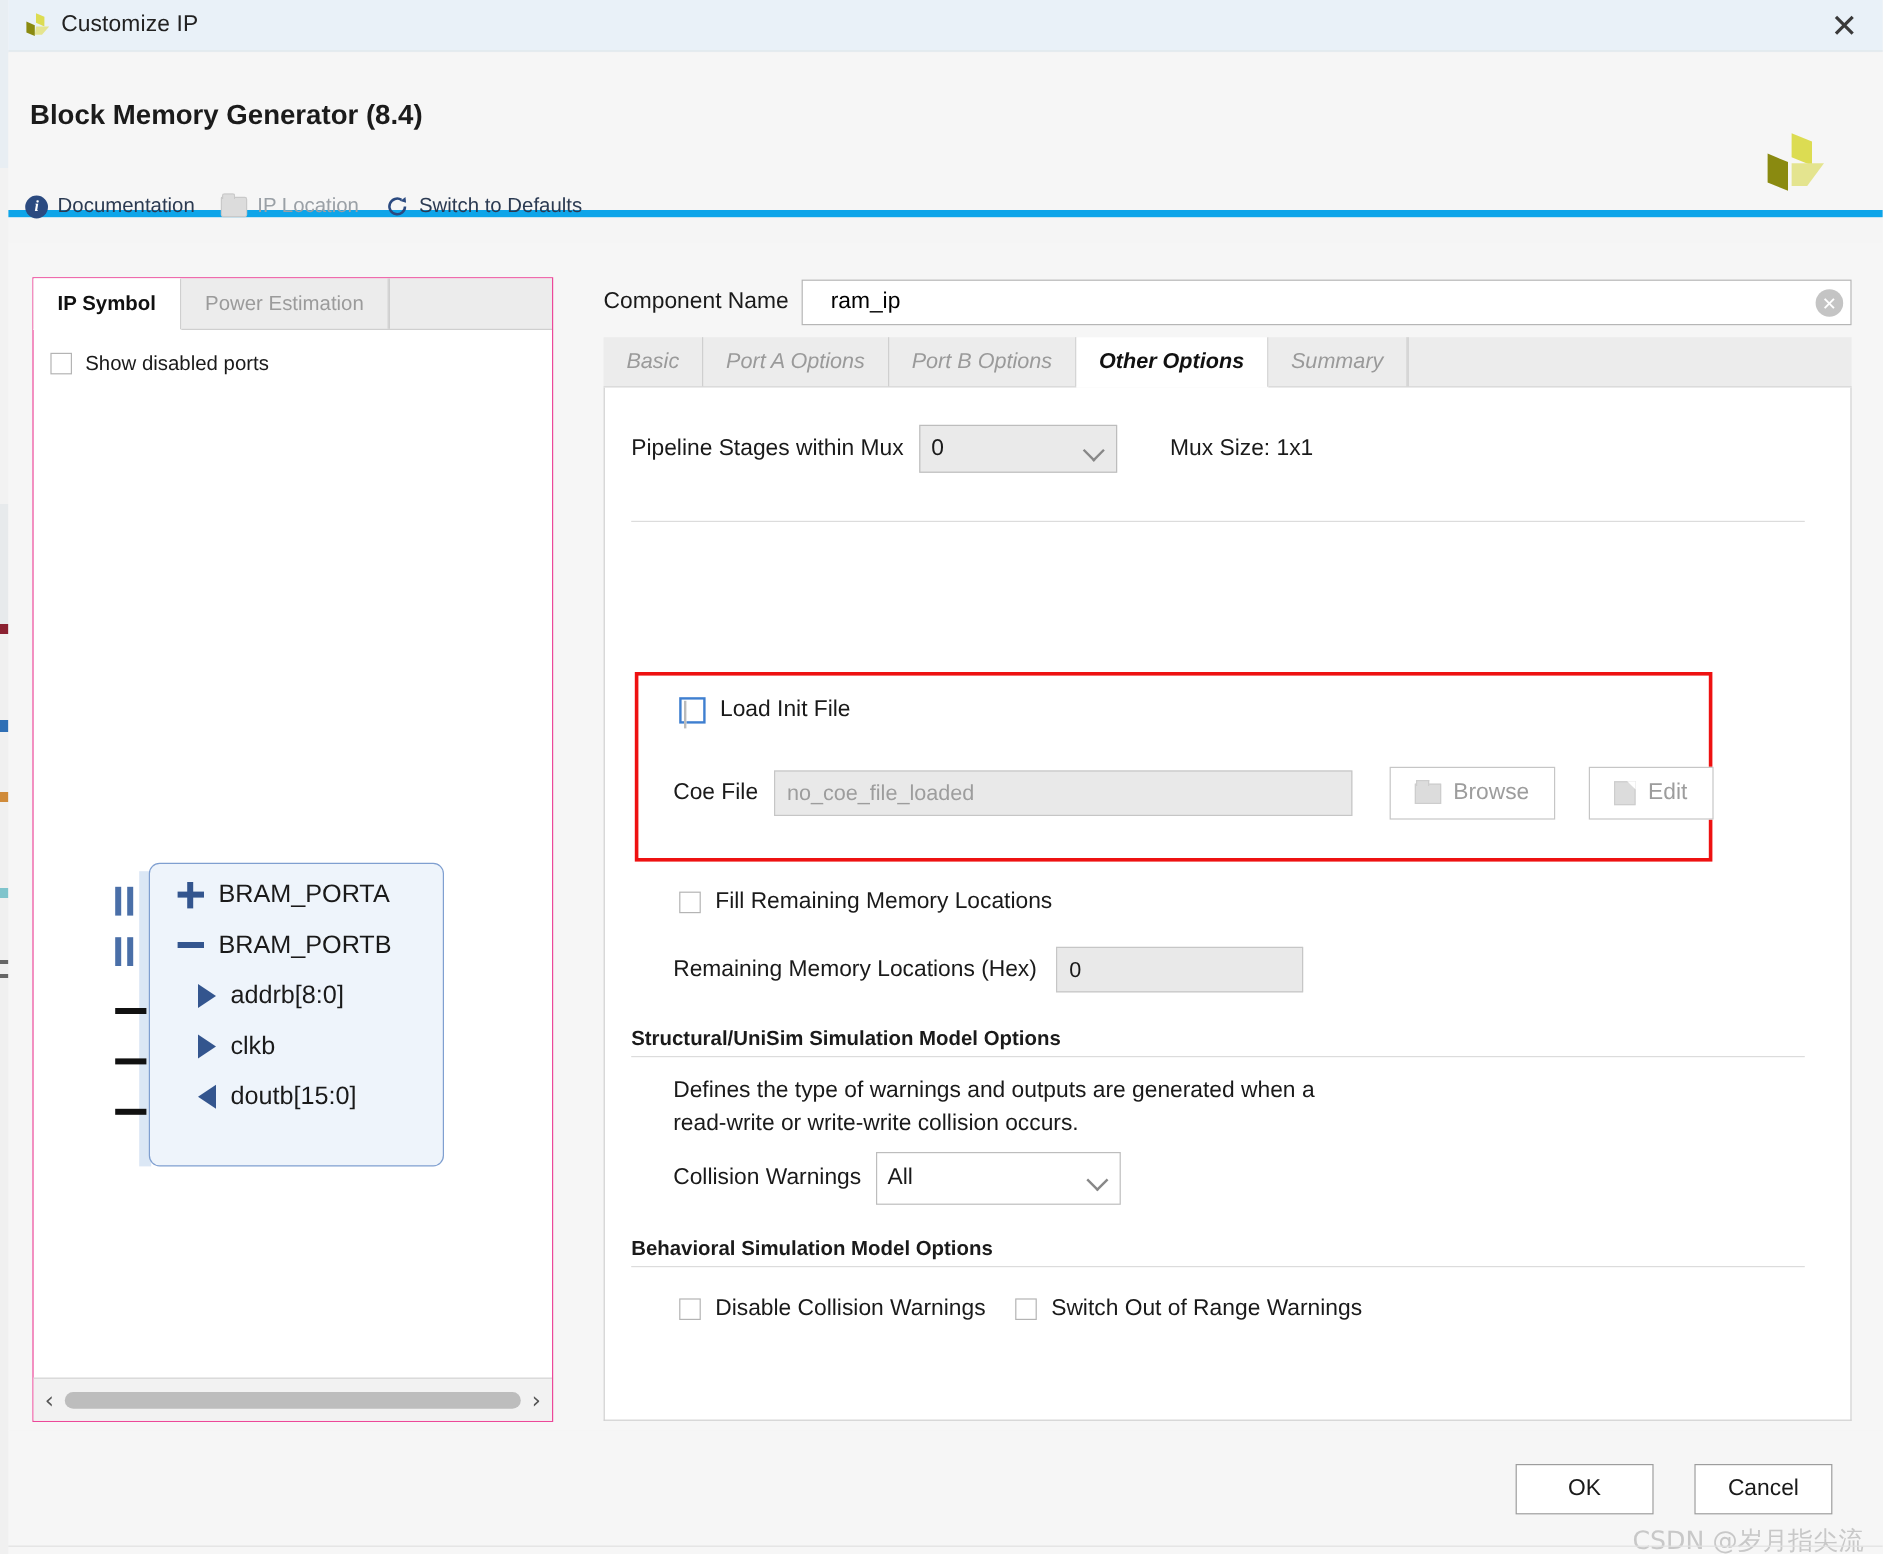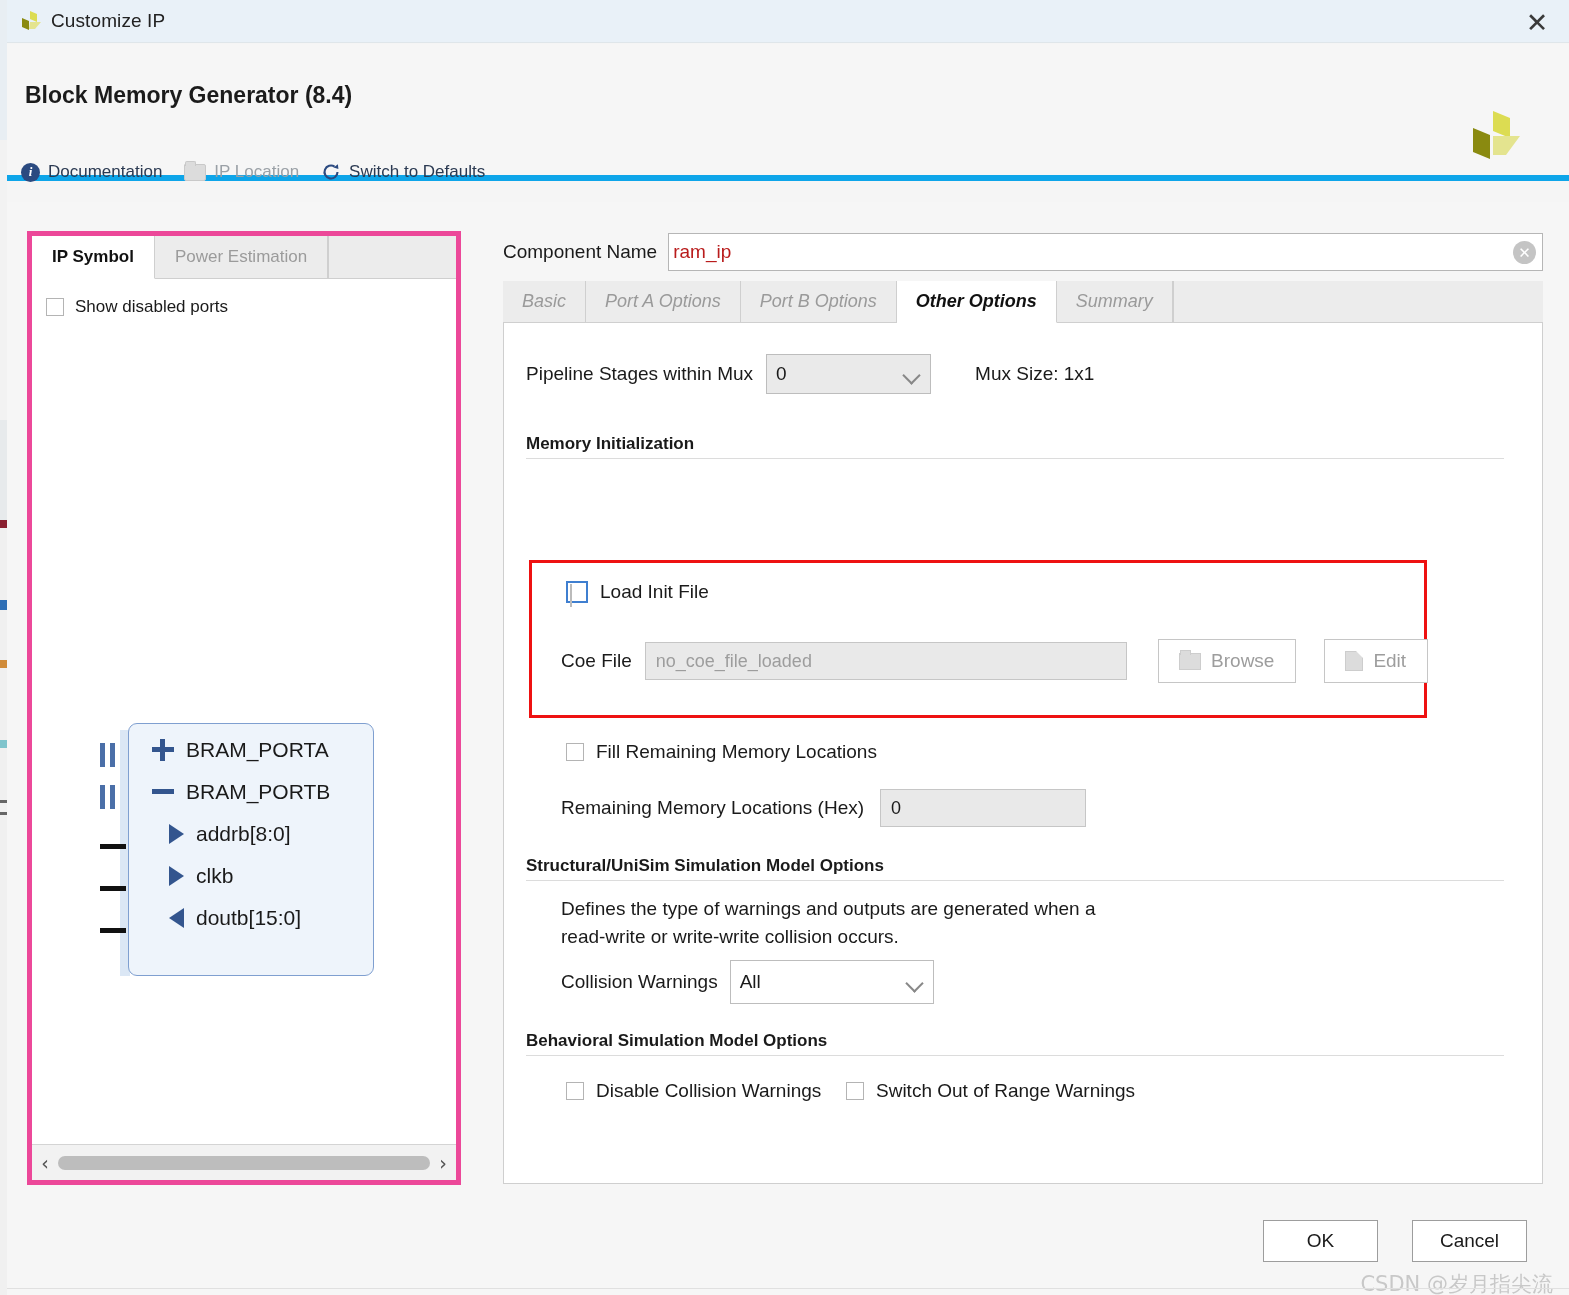--- a/index.html
+++ b/index.html
@@ -147,21 +147,21 @@
     width: 1562px; height: 990px;
     background: #f6f6f6;
   }
 
   
   .left-panel {
     position: absolute;
     left: 20px; top: 29px;
     width: 434px; height: 954px;
     background: #fff;
-    border: 5px solid #ec4899;
+    border: 1px solid #ec4899;
     box-sizing: border-box;
   }
   .lp-tabs {
     height: 43px;
     background: #ececec;
     display: flex;
     align-items: stretch;
     border-bottom: 1px solid #cfcfcf;
     box-sizing: border-box;
   }
@@ -333,24 +333,24 @@
   .comp-input-wrap {
     flex: 1;
     position: relative;
     height: 38px;
   }
   .comp-input {
     width: 100%; height: 38px;
     border: 1px solid #b6b6b6;
     background: #fff;
     box-sizing: border-box;
-    padding: 0 40px 0 4px;
+    padding: 0 40px 0 23px;
     font-size: 19px;
     font-family: "Liberation Sans", sans-serif;
-    color: #b91c1c;
+    color: #000000;
     outline: none;
   }
   .clear-x {
     position: absolute;
     right: 7px; top: 8px;
     width: 23px; height: 23px;
     border-radius: 50%;
     background: #c4c4c4;
     color: #fff;
     display: flex; align-items: center; justify-content: center;
@@ -699,21 +699,20 @@
         <div class="row" style="position:absolute; left:22px; top:31px; gap:13px;">
           <span class="field-label">Pipeline Stages within Mux</span>
           <span class="select" style="width:165px;">
             <span>0</span>
             <span class="chev"></span>
           </span>
           <span class="field-label" style="margin-left:31px;">Mux Size: 1x1</span>
         </div>
 
         <div style="position:absolute; left:22px; top:111px; width:978px;">
-          <div class="section-head">Memory Initialization</div>
           <div class="section-rule"></div>
         </div>
 
         <div class="red-box" style="left:25px; top:237px; width:898px; height:158px;"></div>
 
         <div class="cb-row" style="position:absolute; left:62px; top:258px;">
           <span class="cb focus"><span class="inner"></span></span>
           <span>Load Init File</span>
         </div>
 

